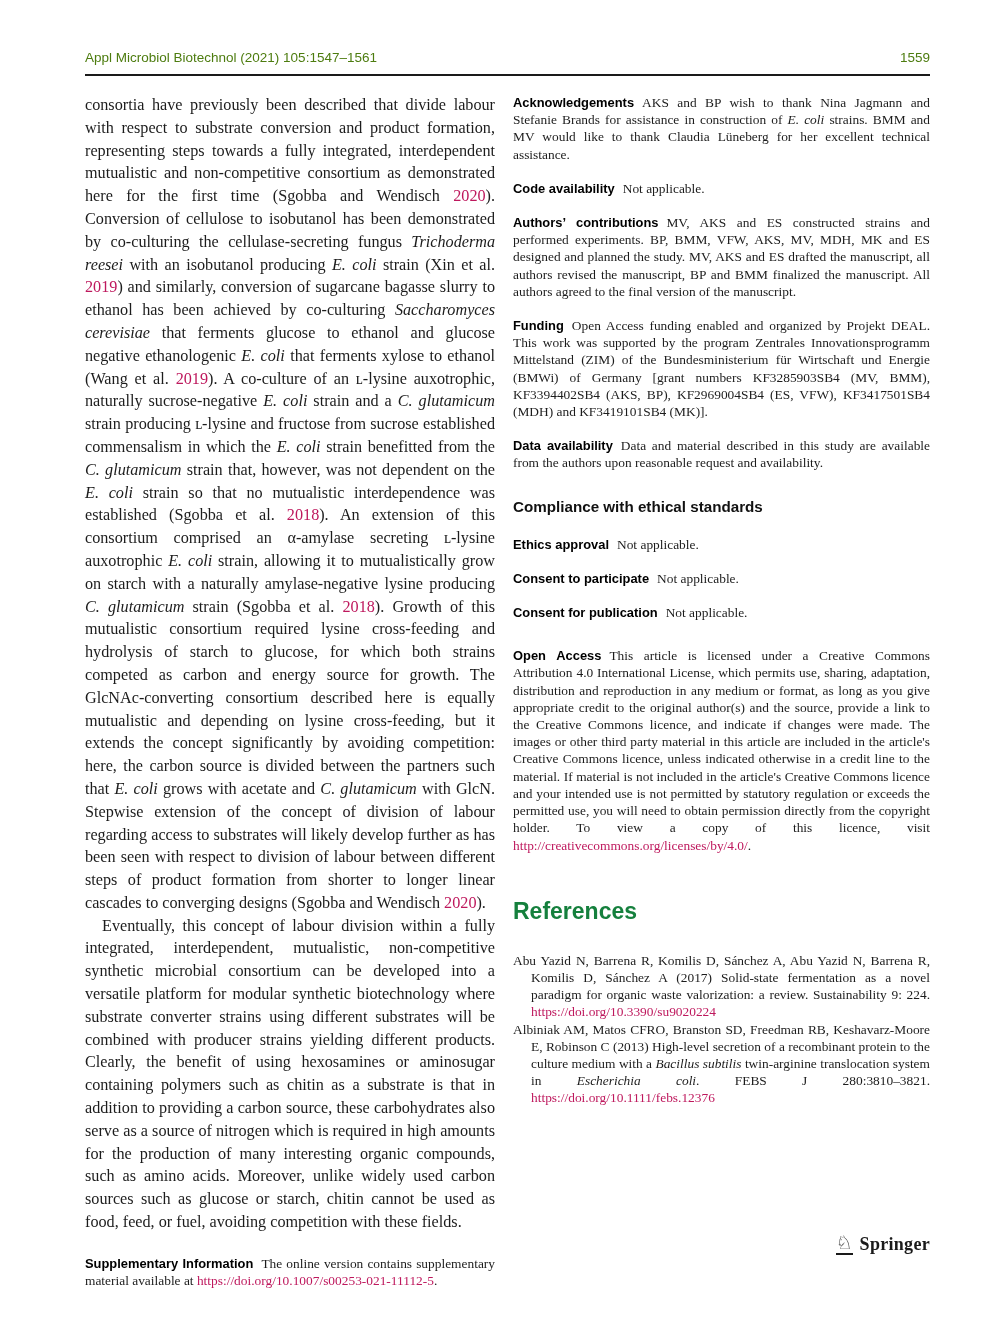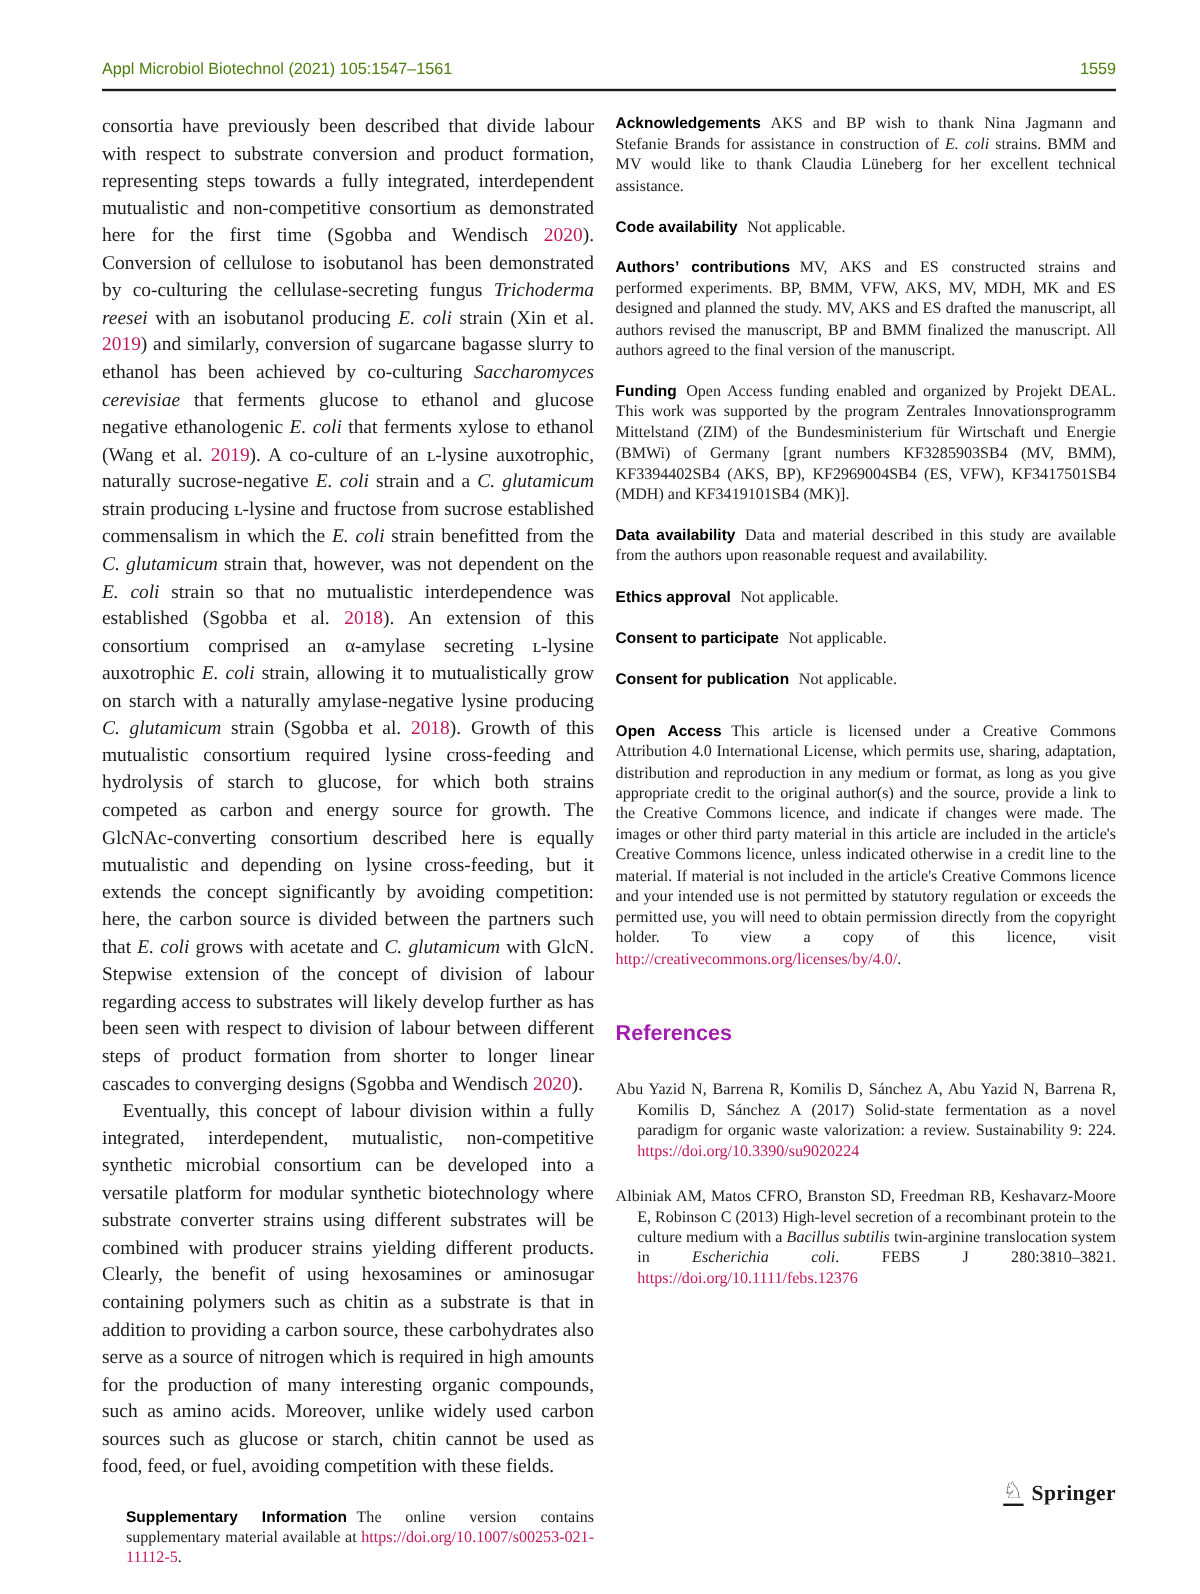--- a/index.html
+++ b/index.html
@@ -47,42 +47,41 @@
     text-align: justify;
   }
   .block { margin-bottom: 17px; }
   .lbl {
     font-family: "Liberation Sans", "DejaVu Sans", sans-serif;
     font-weight: bold;
     font-size: 12.9px;
     color: #000000;
     margin-right: 8px;
   }
-  .supp { margin-top: 21px; margin-left: 20px; }
+  .supp { margin-top: 21px; }
 
   .sec-heading {
     font-family: "Liberation Sans", "DejaVu Sans", sans-serif;
     font-weight: bold;
     font-size: 15.2px;
     color: #111111;
     margin: 26px 0 21px 0;
     text-align: left;
   }
   .refs-heading {
     font-family: "Liberation Sans", "DejaVu Sans", sans-serif;
     font-weight: bold;
-    font-size: 18px;
-    color: #a21caf;
+    font-size: 23px;
+    color: #15803d;
     margin: 44px 0 27px 0;
   }
   .ref-entry {
     padding-left: 18px;
     text-indent: -18px;
     margin-bottom: 0;
-    margin-top: 20px;
   }
   
   .i { font-style: italic; }
   .link { color: #be185d; }
 
   
   .springer {
     position: absolute;
     top: 1233px;
     right: 70px;
@@ -141,20 +140,21 @@
       </p>
 
       <p class="small-text block">
         <span class="lbl">Funding</span><span><span>Open Access funding enabled and organized by Projekt DEAL. This work was supported by the program Zentrales Innovationsprogramm Mittelstand (ZIM) of the Bundesministerium für Wirtschaft und Energie (BMWi) of Germany [grant numbers KF3285903SB4 (MV, BMM), KF3394402SB4 (AKS, BP), KF2969004SB4 (ES, VFW), KF3417501SB4 (MDH) and KF3419101SB4 (MK)].</span></span>
       </p>
 
       <p class="small-text block">
         <span class="lbl">Data availability</span><span><span>Data and material described in this study are available from the authors upon reasonable request and availability.</span></span>
       </p>
 
+      <h2 class="sec-heading">Compliance with ethical standards</h2>
 
 
       <p class="small-text block">
         <span class="lbl">Ethics approval</span><span><span>Not applicable.</span></span>
       </p>
 
       <p class="small-text block">
         <span class="lbl">Consent to participate</span><span><span>Not applicable.</span></span>
       </p>
 

